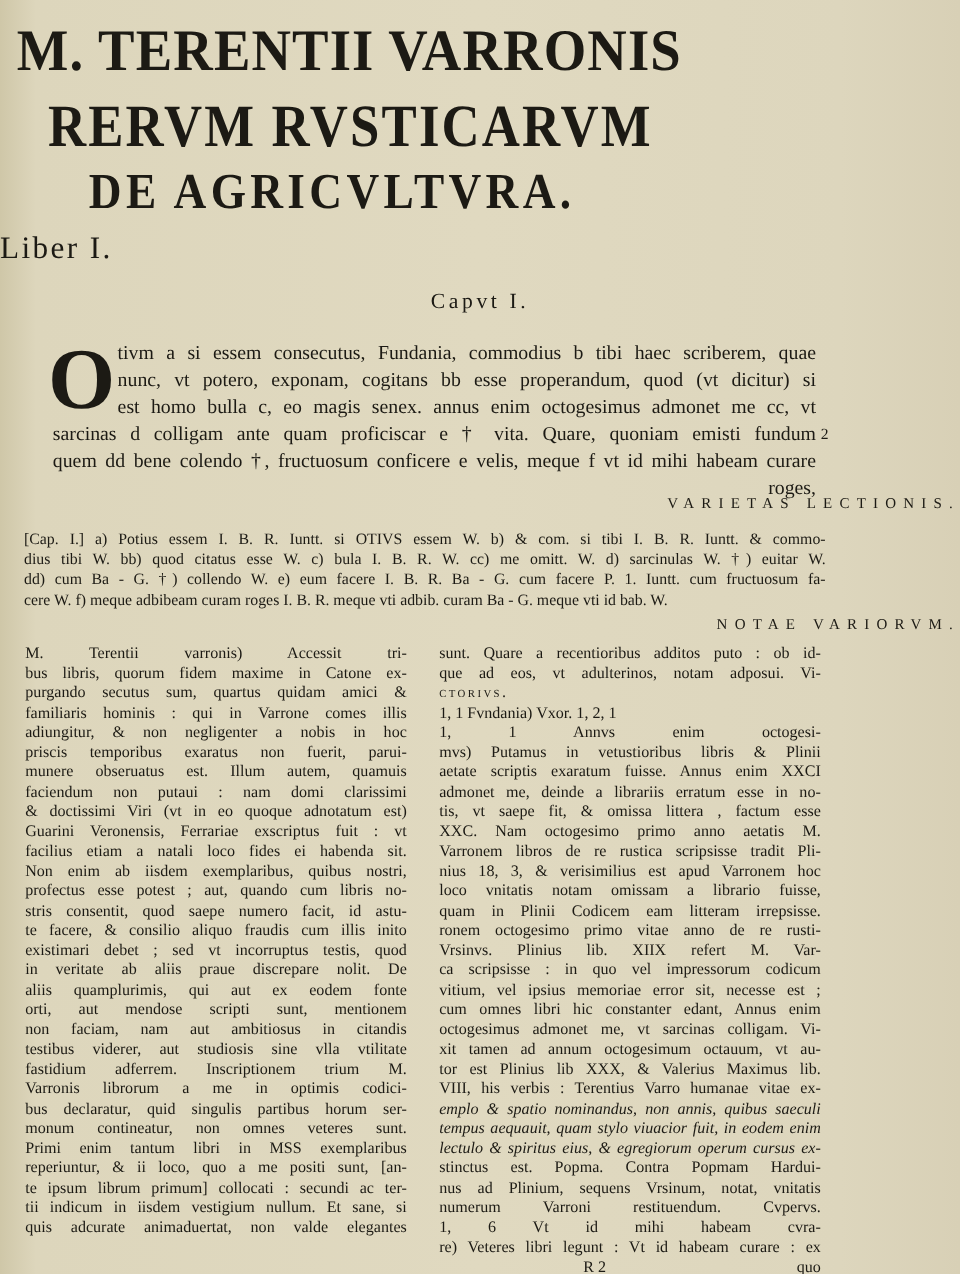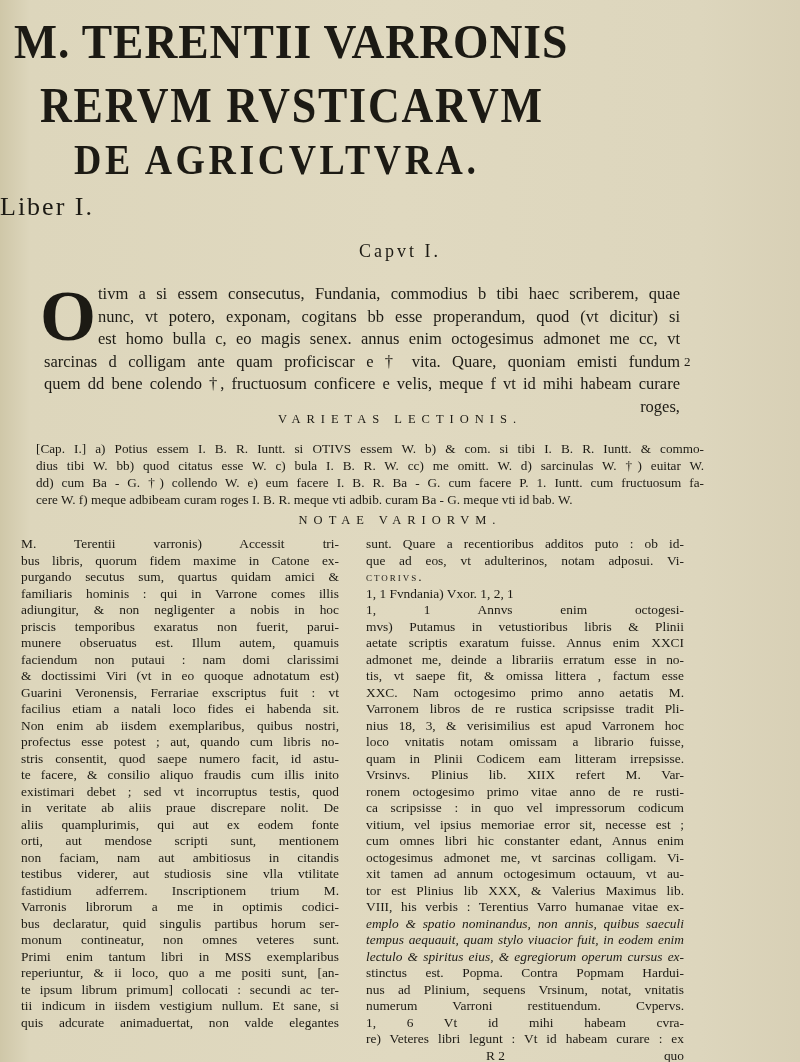--- a/index.html
+++ b/index.html
@@ -19,22 +19,22 @@
   .title2 { position:absolute; left:40px; top:77px; font-size:50px; line-height:56px; letter-spacing:2px; white-space:nowrap; font-weight:bold; transform:scaleX(0.88); transform-origin:left; }
   .title3 { position:absolute; left:74px; top:136px; font-size:42px; line-height:48px; letter-spacing:4px; white-space:nowrap; font-weight:bold; transform:scaleX(0.9); transform-origin:left; }
   .liber { position:absolute; left:0; width:800px; top:192px; text-align:left; font-size:26px; letter-spacing:2px; }
   .caput { position:absolute; left:0; width:800px; top:241px; text-align:center; font-size:18px; letter-spacing:3px; }
   .dropcap { position:absolute; left:40px; top:280px; font-size:72px; line-height:72px; font-weight:bold; }
   .main-text { position:absolute; left:20px; top:283px; width:660px; font-size:16.5px; line-height:22.5px; }
   .main-text .ln { display:block; white-space:nowrap; text-align:justify; text-align-last:justify;margin-left:24px; }
   .main-text .indent { padding-left:54px; }
   .main-text .right { text-align:right; text-align-last:right; }
   .marg { position:absolute; left:684px; top:354px; font-size:13px; }
-  .sec-head { position:absolute; left:0; width:800px; text-align:center; font-size:12.5px; letter-spacing:6px; }
-  .variants { position:absolute; left:36px; top:440px; width:668px; font-size:13.2px; line-height:17px; }
+  .sec-head { position:absolute; left:0; width:800px; text-align:right; font-size:12.5px; letter-spacing:6px; }
+  .variants { position:absolute; left:20px; top:440px; width:668px; font-size:13.2px; line-height:17px; }
   .variants .ln { display:block; white-space:nowrap; text-align:justify; text-align-last:justify; }
   .col { position:absolute; top:536px; width:318px; font-size:13.4px; line-height:16.5px; }
   .col .ln { display:block; white-space:nowrap; text-align:justify; text-align-last:justify; }
   .col-left { left:21px; }
   .col-right { left:366px; }
   .col .ln.last { text-align-last:left; }
   .sc { font-variant:small-caps; letter-spacing:2px; }
 </style>
 </head>
 <body>
@@ -110,22 +110,22 @@
     <span class="ln">1, 1 Annvs enim octogesi-</span>
     <span class="ln">mvs) Putamus in vetustioribus libris &amp; Plinii</span>
     <span class="ln">aetate scriptis exaratum fuisse. Annus enim XXCI</span>
     <span class="ln">admonet me, deinde a librariis erratum esse in no-</span>
     <span class="ln">tis, vt saepe fit, &amp; omissa littera , factum esse</span>
     <span class="ln">XXC. Nam octogesimo primo anno aetatis M.</span>
     <span class="ln">Varronem libros de re rustica scripsisse tradit Pli-</span>
     <span class="ln">nius 18, 3, &amp; verisimilius est apud Varronem hoc</span>
     <span class="ln">loco vnitatis notam omissam a librario fuisse,</span>
     <span class="ln">quam in Plinii Codicem eam litteram irrepsisse.</span>
+    <span class="ln">ronem octogesimo primo vitae anno de re rusti-</span>
     <span class="ln">Vrsinvs. Plinius lib. XIIX refert M. Var-</span>
-    <span class="ln">ronem octogesimo primo vitae anno de re rusti-</span>
     <span class="ln">ca scripsisse : in quo vel impressorum codicum</span>
     <span class="ln">vitium, vel ipsius memoriae error sit, necesse est ;</span>
     <span class="ln">cum omnes libri hic constanter edant, Annus enim</span>
     <span class="ln">octogesimus admonet me, vt sarcinas colligam. Vi-</span>
     <span class="ln">xit tamen ad annum octogesimum octauum, vt au-</span>
     <span class="ln">tor est Plinius lib XXX, &amp; Valerius Maximus lib.</span>
     <span class="ln">VIII, his verbis : Terentius Varro humanae vitae ex-</span>
     <span class="ln" style="font-style:italic">emplo &amp; spatio nominandus, non annis, quibus saeculi</span>
     <span class="ln" style="font-style:italic">tempus aequauit, quam stylo viuacior fuit, in eodem enim</span>
     <span class="ln" style="font-style:italic">lectulo &amp; spiritus eius, &amp; egregiorum operum cursus ex-</span>

